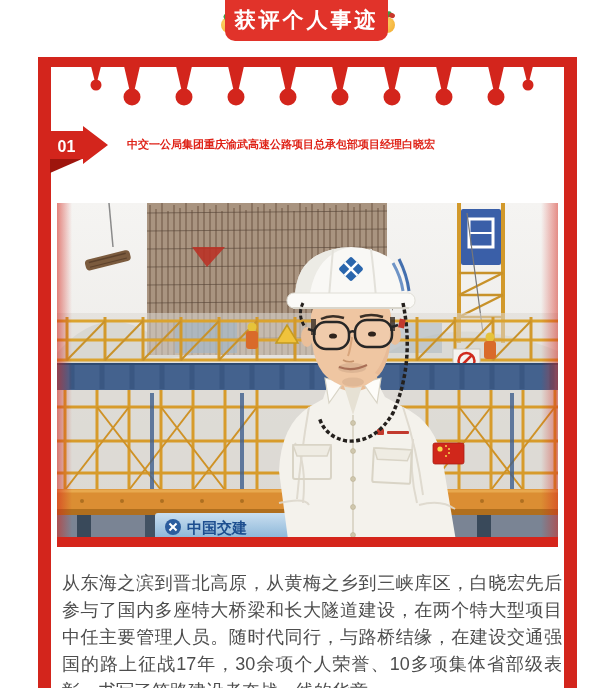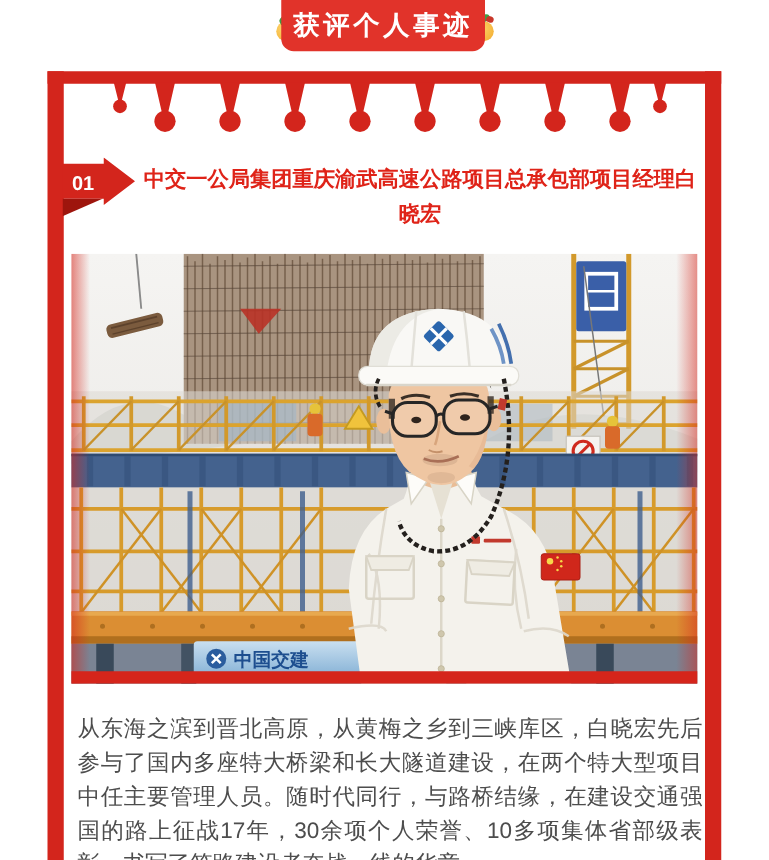--- a/index.html
+++ b/index.html
@@ -32,22 +32,22 @@
   .tangerine.left{left:221px;top:17px;}
   .tangerine.right{left:379px;top:17px;}
   
   .frame-top{position:absolute;left:38px;top:57px;width:539px;height:10px;background:#d3251c;}
   .frame-left{position:absolute;left:38px;top:57px;width:13px;height:631px;background:#d3251c;}
   .frame-right{position:absolute;left:564px;top:57px;width:13px;height:631px;background:#d3251c;}
   .droplets{position:absolute;left:38px;top:66px;}
   
   .ribbon{position:absolute;left:50px;top:126px;}
   .section-title{
-    position:absolute;left:110px;top:130px;width:452px;
-    color:#df2318;font-size:17px;font-weight:bold;line-height:28px;text-align:center;
+    position:absolute;left:127px;top:130px;width:452px;
+    color:#df2318;font-size:11px;font-weight:bold;line-height:28px;
   }
   
   .photo{position:absolute;left:57px;top:203px;width:501px;height:344px;}
   
   .body-text{
     position:absolute;left:62px;top:552px;width:500px;
     color:#4d4d4d;font-size:18px;line-height:27px;text-align:justify;
   }
 </style>
 </head>

